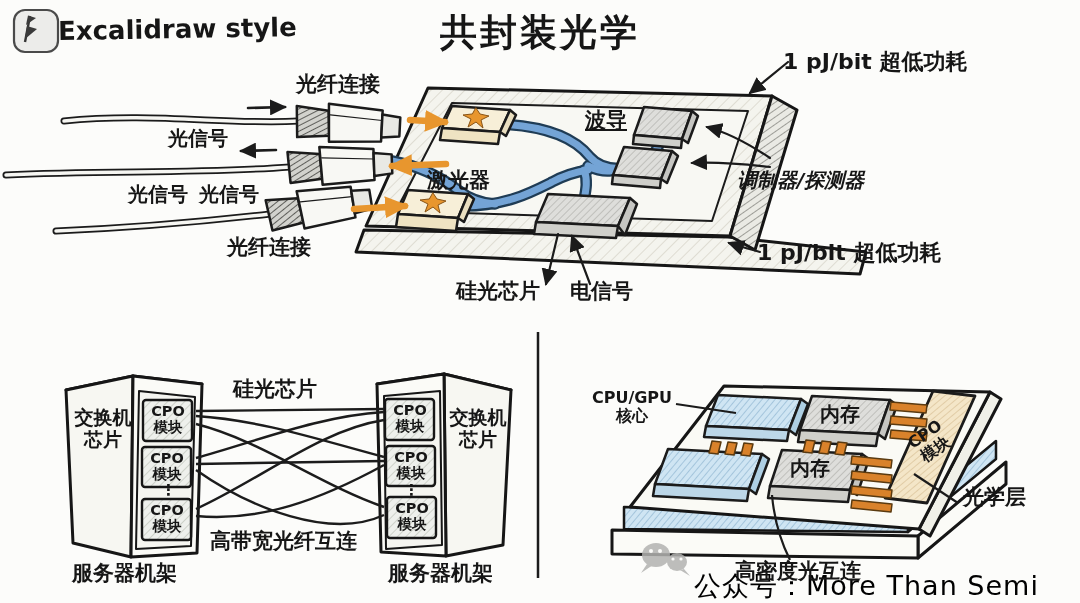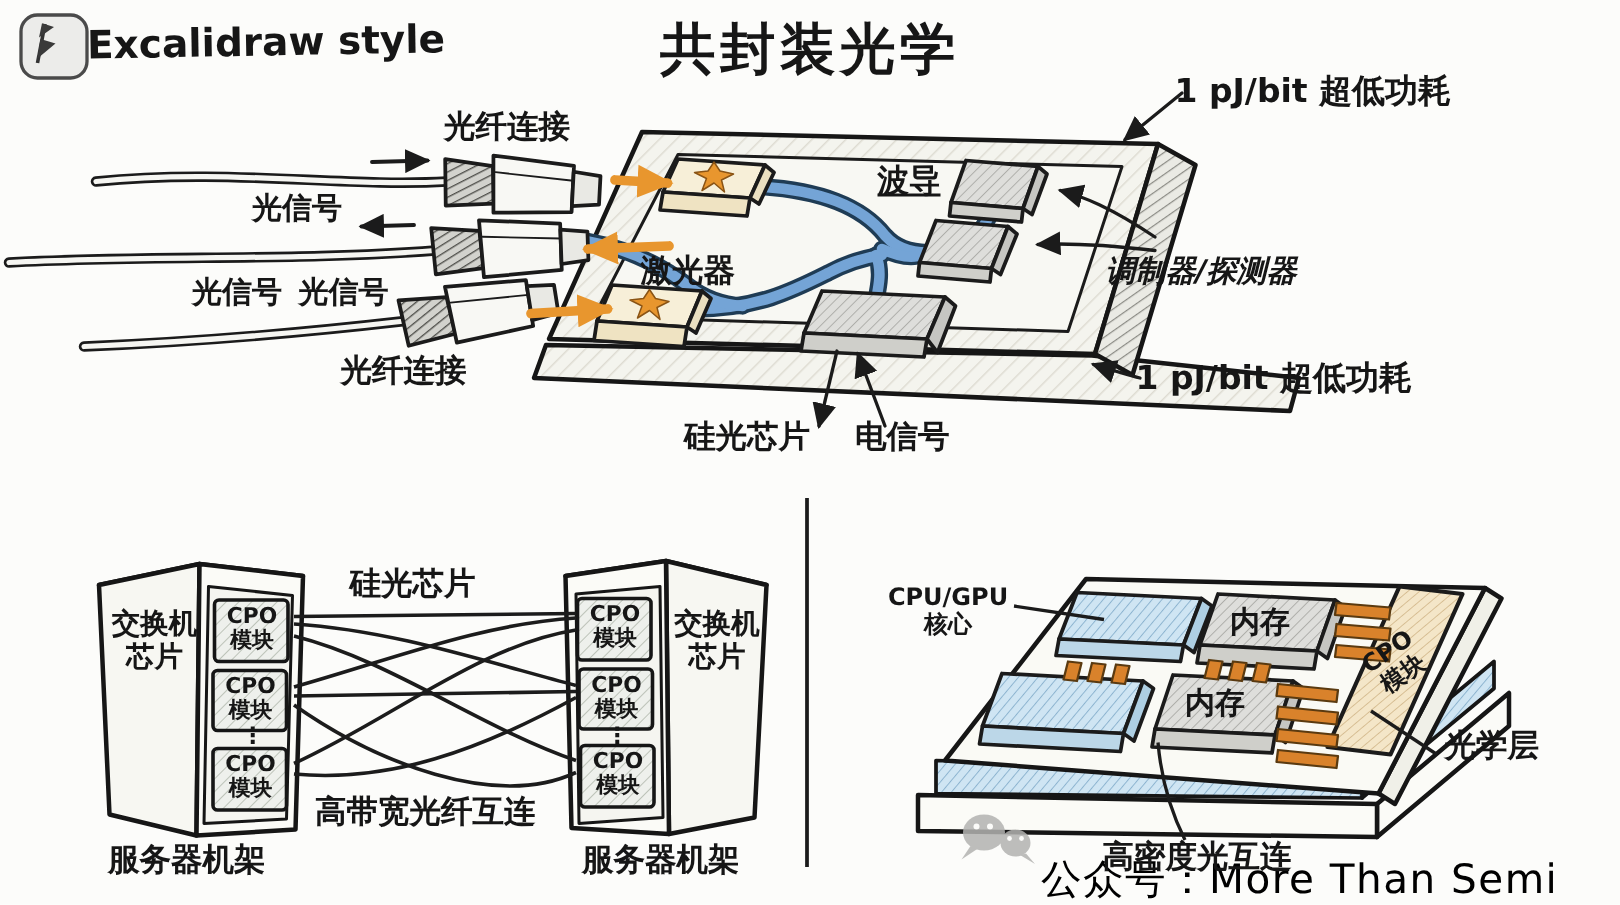--- a/index.html
+++ b/index.html
@@ -17,21 +17,21 @@
   .laser{left:427px;top:169px;font-size:21px;text-align:center;}
   .wg{left:585px;top:109px;font-size:21px;text-decoration:underline;}
   .mod{left:737px;top:169px;font-size:20px;font-style:italic;}
   .pwr-top{left:783px;top:50px;font-size:22px;}
   .pwr-bot{left:757px;top:241px;font-size:22px;}
   .sichip{left:456px;top:280px;font-size:21px;}
   .esig{left:570px;top:280px;font-size:21px;}
   .so-title{left:152px;top:328px;font-size:31px;}
   .su-title{left:706px;top:329px;font-size:31px;}
   .sw-top{left:233px;top:378px;font-size:21px;}
-  .rack-side{width:62px;text-align:center;font-size:19px;line-height:1.18;font-family:Liberation Mono, monospace;}
+  .rack-side{width:62px;text-align:center;font-size:19px;line-height:1.18;}
   .rs-l{left:72px;top:406px;} .rs-r{left:447px;top:406px;}
   .cpo-box{width:50px;text-align:center;font-size:14.5px;line-height:1.12;}
   .dots{font-size:15px;font-weight:700;}
   .so-inter{left:210px;top:530px;font-size:21px;}
   .srack-l{left:72px;top:562px;font-size:21px;}
   .srack-r{left:388px;top:562px;font-size:21px;}
   .cpu{left:578px;top:389px;width:108px;text-align:center;font-size:16px;line-height:1.15;}
   .mem1{left:820px;top:403px;font-size:20px;}
   .mem2{left:790px;top:457px;font-size:20px;}
   .cpostrip{left:902px;top:424px;width:56px;text-align:center;font-size:16px;line-height:1.1;

